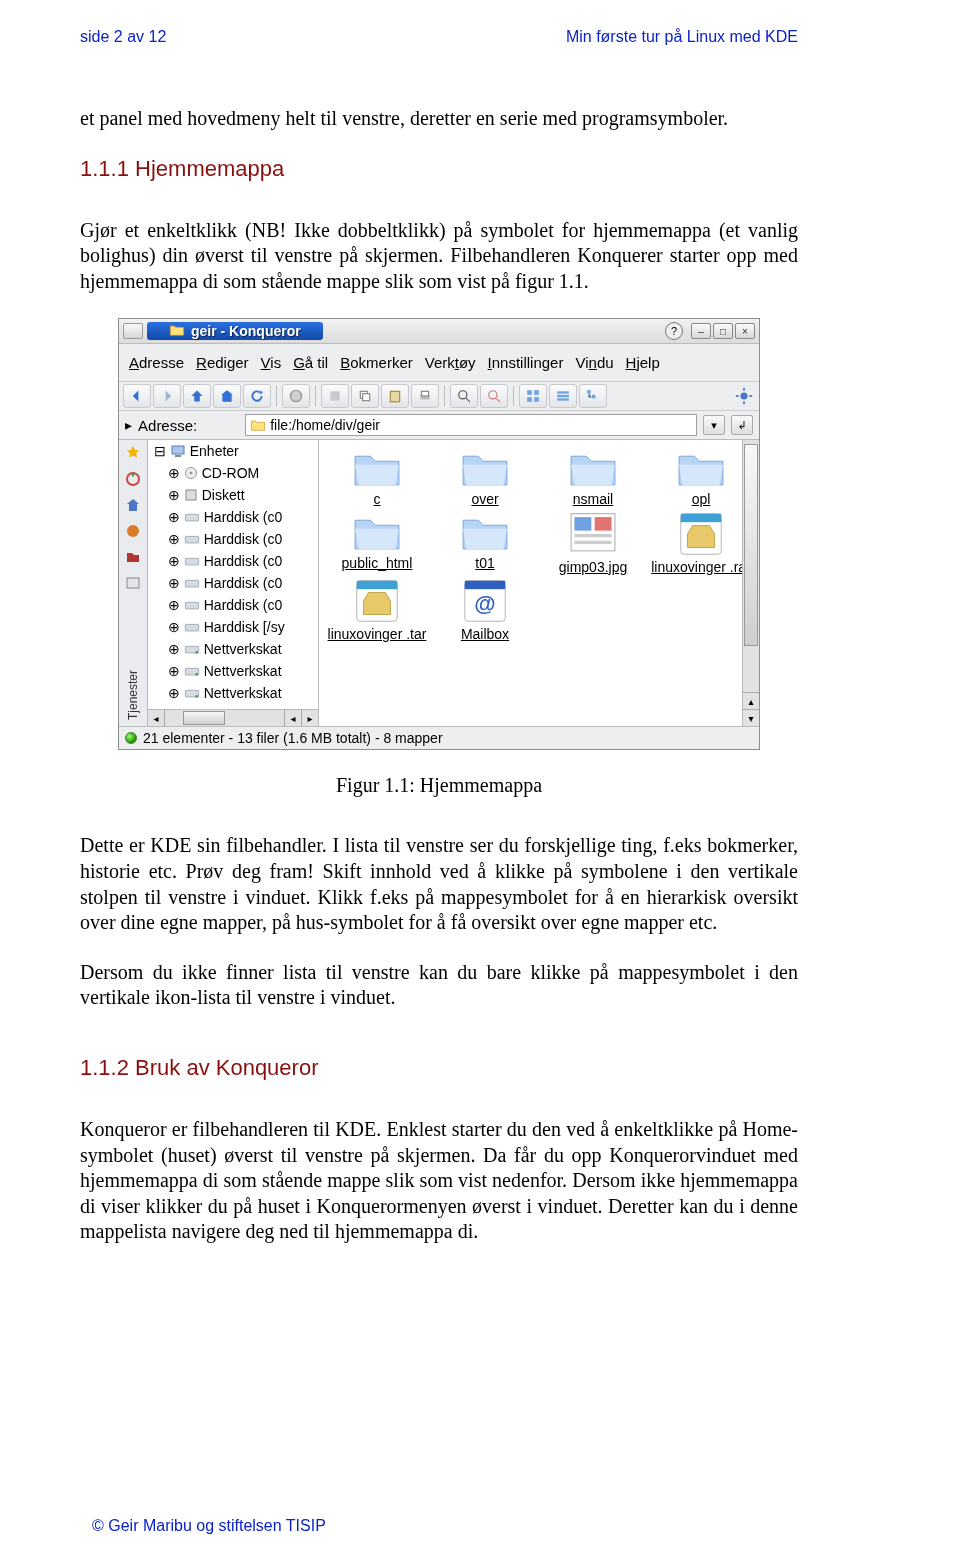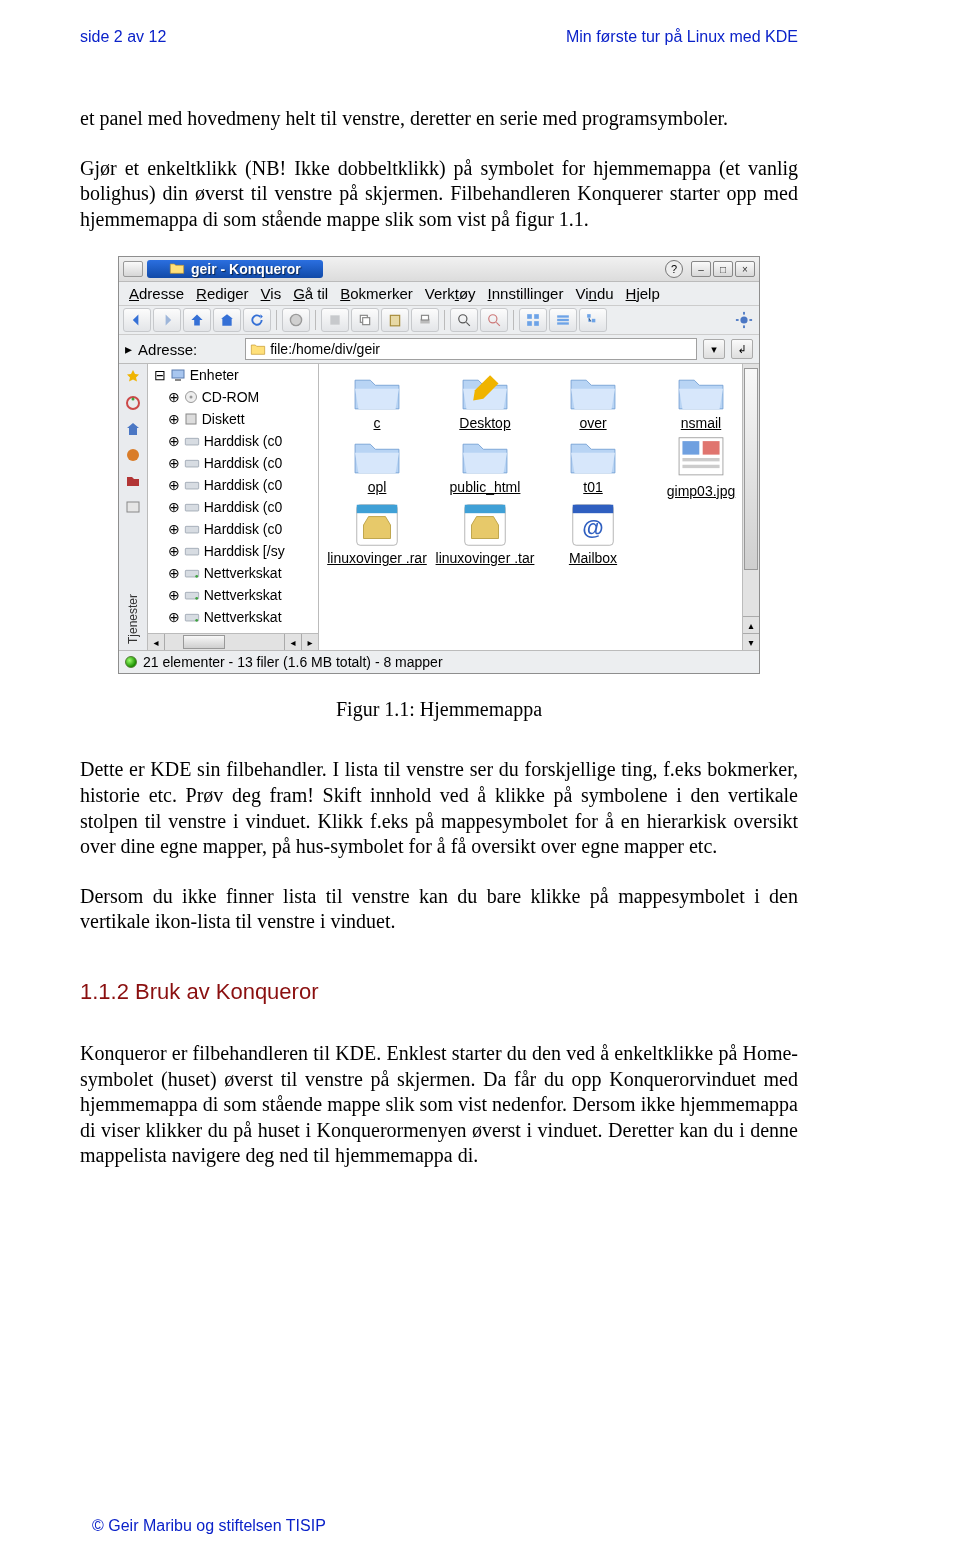--- a/index.html
+++ b/index.html
@@ -102,21 +102,21 @@
     background: #eee;
     display: flex;
     align-items: center;
     justify-content: center;
     font-size: 11px;
     margin-right: 6px;
   }
   .konq-menubar {
     display: flex;
     gap: 12px;
-    padding: 3px 10px;
+    padding: 10px 10px;
     background: #eceef0;
     border-bottom: 1px solid #ccc;
     font-size: 15px;
   }
   .konq-menubar span { cursor: default; }
   .konq-menubar span u { text-decoration: underline; }
   .konq-toolbar {
     display: flex;
     align-items: center;
     gap: 2px;
@@ -266,20 +266,21 @@
 
 <div class="page">
 
   <div class="header-row">
     <span>side 2 av 12</span>
     <span>Min første tur på Linux med KDE</span>
   </div>
 
   <p class="body-text">et panel med hovedmeny helt til venstre, deretter en serie med programsymboler.</p>
 
+  <div class="section-heading">1.1.1 Hjemmemappa</div>
 
   <p class="body-text">Gjør et enkeltklikk (NB! Ikke dobbeltklikk) på symbolet for hjemmemappa (et vanlig bolighus) din øverst til venstre på skjermen. Filbehandleren Konquerer starter opp med hjemmemappa di som stående mappe slik som vist på figur 1.1.</p>
 
   <div class="figure-wrap">
     <div class="konq">
 
       <div class="konq-titlebar">
         <div class="left-btn"></div>
         <div class="konq-title-inner">
           <span class="folder-ico">
@@ -569,28 +570,20 @@
               <svg class="svg-folder" viewBox="0 0 64 52">
                   <path fill="#b8d4f4" stroke="#6f9dd2" d="M6 12h18l6 6h28v28H6z"></path>
                   <path fill="#d7e7fb" d="M6 22h52l-4 24H10z"></path>
                 </svg>
               <span class="lbl">c</span>
             </div>
             <div class="icon-cell">
               <svg class="svg-folder" viewBox="0 0 64 52">
                   <path fill="#b8d4f4" stroke="#6f9dd2" d="M6 12h18l6 6h28v28H6z"></path>
                   <path fill="#d7e7fb" d="M6 22h52l-4 24H10z"></path>
-                  <path fill="#f0b400" d="M38 6l10 10-18 18-12 2 2-12z"></path>
-                </svg>
-              <span class="lbl">Desktop</span>
-            </div>
-            <div class="icon-cell">
-              <svg class="svg-folder" viewBox="0 0 64 52">
-                  <path fill="#b8d4f4" stroke="#6f9dd2" d="M6 12h18l6 6h28v28H6z"></path>
-                  <path fill="#d7e7fb" d="M6 22h52l-4 24H10z"></path>
                 </svg>
               <span class="lbl">over</span>
             </div>
             <div class="icon-cell">
               <svg class="svg-folder" viewBox="0 0 64 52">
                   <path fill="#b8d4f4" stroke="#6f9dd2" d="M6 12h18l6 6h28v28H6z"></path>
                   <path fill="#d7e7fb" d="M6 22h52l-4 24H10z"></path>
                 </svg>
               <span class="lbl">nsmail</span>
             </div>

